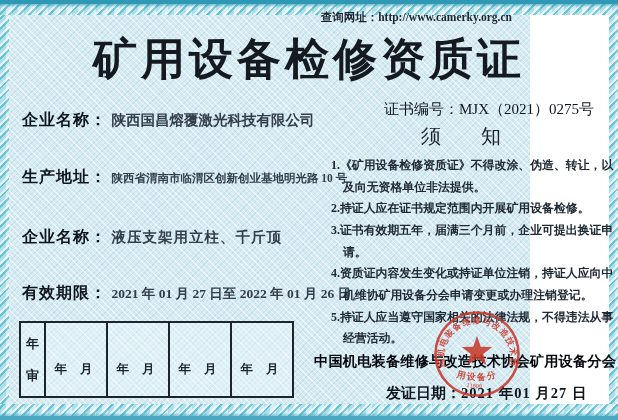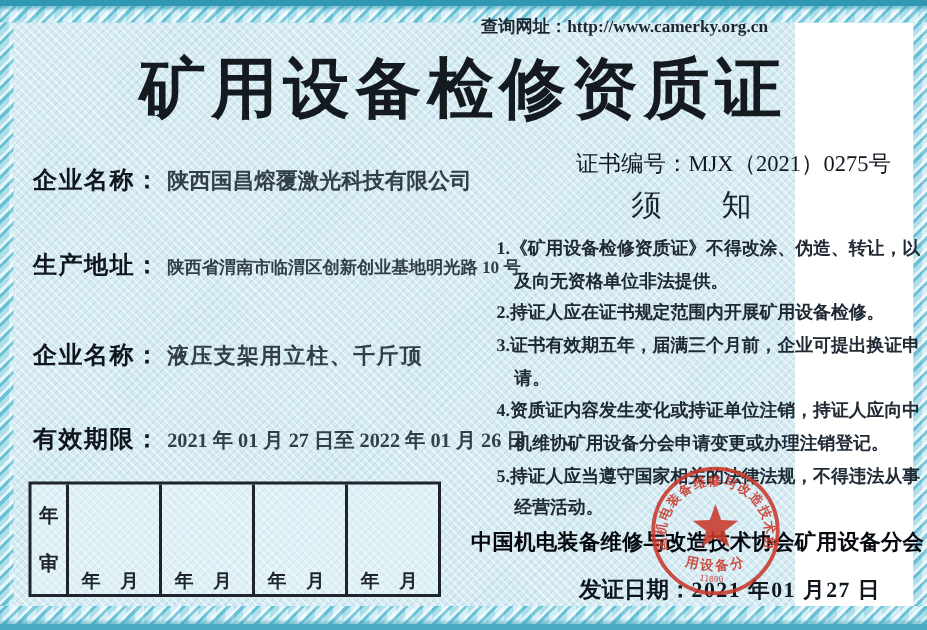--- a/index.html
+++ b/index.html
@@ -33,21 +33,21 @@
   .field{position:absolute;left:22px;white-space:nowrap;}
   .field .flabel{font-size:16px;font-weight:bold;color:#10161e;letter-spacing:1px;}
   .field .fvalue{font-family:"Liberation Serif",serif;color:#333e4b;font-weight:bold;}
   .f-company{top:110px;}    .f-company .fvalue{font-size:14.5px;}
   .f-address{top:167px;}    .f-address .fvalue{font-size:11.5px;}
   .f-device{top:227px;}     .f-device .fvalue{font-size:14.5px;letter-spacing:1px;}
   .f-valid{top:283px;}      .f-valid .fvalue{font-size:13.5px;}
 
   .review{position:absolute;left:19px;top:321px;width:275px;height:77px;border:2px solid #1d242c;display:flex;box-sizing:border-box;background:rgba(238,248,251,.35);}
   .review .rowlabel{width:23px;border-right:2px solid #1d242c;display:flex;flex-direction:column;align-items:center;justify-content:center;gap:14px;font-family:"Liberation Serif",serif;font-size:13px;color:#1d242c;font-weight:bold;}
-  .review .cell{flex:1;border-right:2px solid #1d242c;display:flex;align-items:flex-end;justify-content:center;padding-bottom:0;font-family:"Liberation Serif",serif;font-size:12.5px;letter-spacing:5px;color:#1d242c;font-weight:bold;box-sizing:border-box;}
+  .review .cell{flex:1;border-right:2px solid #1d242c;display:flex;align-items:flex-end;justify-content:center;padding-bottom:18px;font-family:"Liberation Serif",serif;font-size:12.5px;letter-spacing:5px;color:#1d242c;font-weight:bold;box-sizing:border-box;}
   .review .cell:last-child{border-right:none;}
 
   .notice-title{position:absolute;left:332px;top:123px;width:268px;text-align:center;font-family:"Liberation Serif",serif;font-size:20px;font-weight:normal;color:#1a222c;letter-spacing:10px;}
   .notice{position:absolute;left:331px;top:155px;width:284px;font-family:"Liberation Serif",serif;font-size:11.9px;line-height:1.82;color:#202a35;font-weight:bold;}
   .notice .item{padding-left:1em;text-indent:-1em;}
 
   .issuer{position:absolute;left:314px;top:352px;width:302px;font-size:14.2px;font-weight:800;color:#05090e;white-space:nowrap;letter-spacing:0.2px;}
   .issue-date{position:absolute;left:386px;top:384px;white-space:nowrap;font-size:15px;color:#10161e;}
   .issue-date .lbl{font-weight:bold;}
   .issue-date .val{font-family:"Liberation Serif",serif;font-weight:bold;font-size:14.5px;letter-spacing:1px;}

